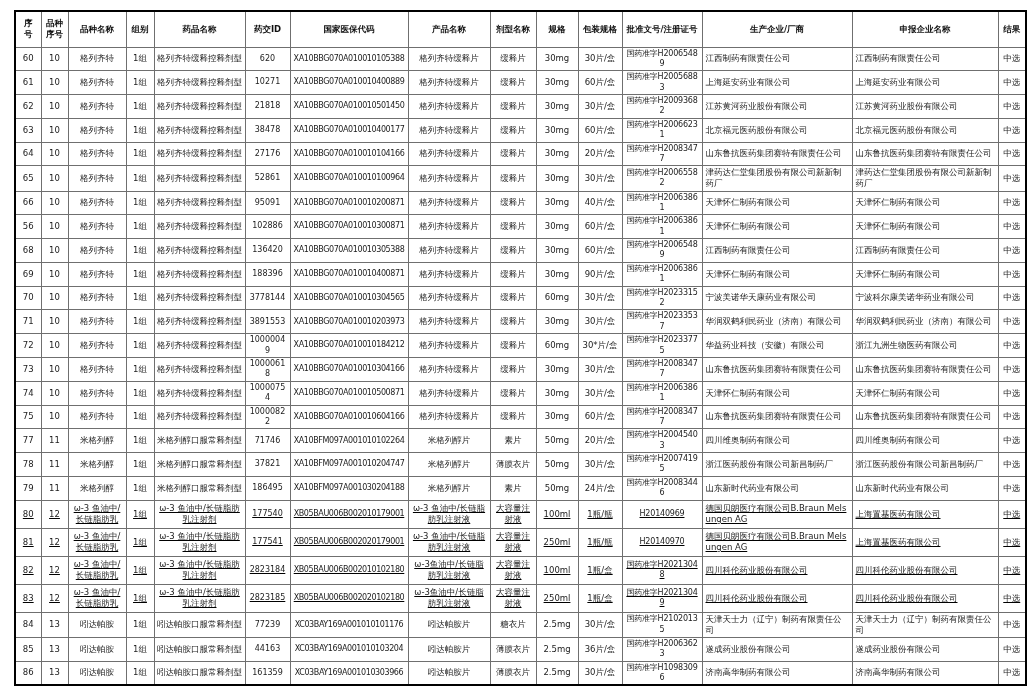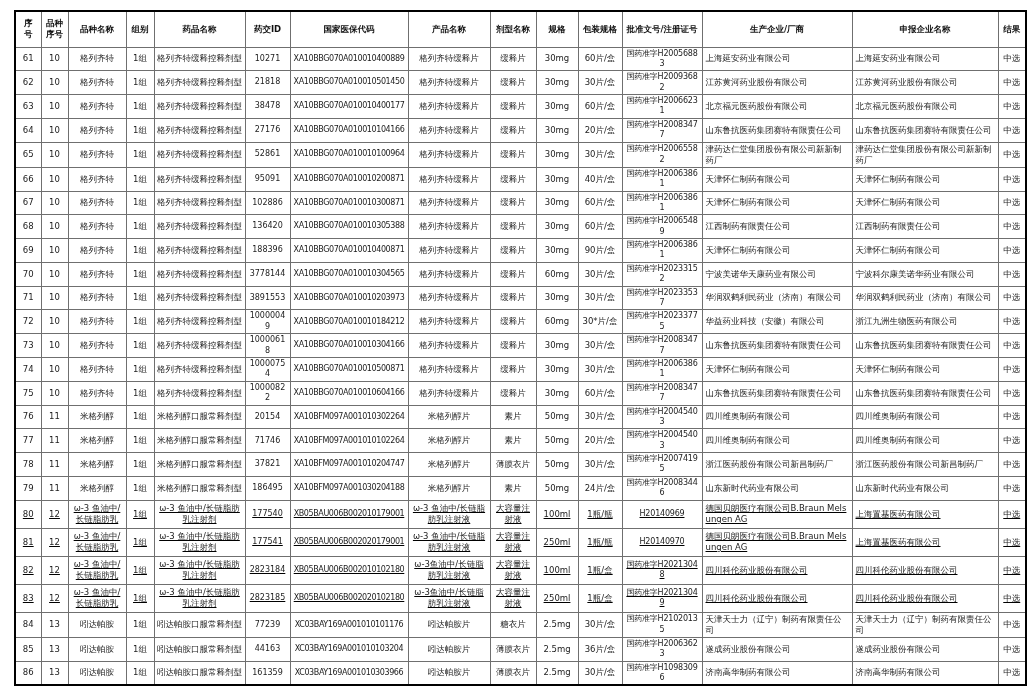--- a/index.html
+++ b/index.html
@@ -60,20 +60,37 @@
           <th>规格</th>
           <th>包装规格</th>
           <th>批准文号/注册证号</th>
           <th>生产企业/厂商</th>
           <th>申报企业名称</th>
           <th>结果</th>
         </tr>
     </thead>
     <tbody>
         <tr>
+          <td>60</td>
+          <td>10</td>
+          <td>格列齐特</td>
+          <td>1组</td>
+          <td>格列齐特缓释控释剂型</td>
+          <td>620</td>
+          <td>XA10BBG070A010010105388</td>
+          <td>格列齐特缓释片</td>
+          <td>缓释片</td>
+          <td>30mg</td>
+          <td>30片/盒</td>
+          <td>国药准字H20065489</td>
+          <td>江西制药有限责任公司</td>
+          <td>江西制药有限责任公司</td>
+          <td>中选</td>
+        </tr>
+        <tr>
           <td>61</td>
           <td>10</td>
           <td>格列齐特</td>
           <td>1组</td>
           <td>格列齐特缓释控释剂型</td>
           <td>10271</td>
           <td>XA10BBG070A010010400889</td>
           <td>格列齐特缓释片</td>
           <td>缓释片</td>
           <td>30mg</td>
@@ -162,21 +179,21 @@
           <td>格列齐特缓释片</td>
           <td>缓释片</td>
           <td>30mg</td>
           <td>40片/盒</td>
           <td>国药准字H20063861</td>
           <td>天津怀仁制药有限公司</td>
           <td>天津怀仁制药有限公司</td>
           <td>中选</td>
         </tr>
         <tr>
-          <td>67</td>
+          <td>56</td>
           <td>10</td>
           <td>格列齐特</td>
           <td>1组</td>
           <td>格列齐特缓释控释剂型</td>
           <td>102886</td>
           <td>XA10BBG070A010010300871</td>
           <td>格列齐特缓释片</td>
           <td>缓释片</td>
           <td>30mg</td>
           <td>60片/盒</td>
@@ -312,37 +329,20 @@
           <td>格列齐特缓释控释剂型</td>
           <td>10000822</td>
           <td>XA10BBG070A010010604166</td>
           <td>格列齐特缓释片</td>
           <td>缓释片</td>
           <td>30mg</td>
           <td>60片/盒</td>
           <td>国药准字H20083477</td>
           <td>山东鲁抗医药集团赛特有限责任公司</td>
           <td>山东鲁抗医药集团赛特有限责任公司</td>
-          <td>中选</td>
-        </tr>
-        <tr>
-          <td>76</td>
-          <td>11</td>
-          <td>米格列醇</td>
-          <td>1组</td>
-          <td>米格列醇口服常释剂型</td>
-          <td>20154</td>
-          <td>XA10BFM097A001010302264</td>
-          <td>米格列醇片</td>
-          <td>素片</td>
-          <td>50mg</td>
-          <td>30片/盒</td>
-          <td>国药准字H20045403</td>
-          <td>四川维奥制药有限公司</td>
-          <td>四川维奥制药有限公司</td>
           <td>中选</td>
         </tr>
         <tr>
           <td>77</td>
           <td>11</td>
           <td>米格列醇</td>
           <td>1组</td>
           <td>米格列醇口服常释剂型</td>
           <td>71746</td>
           <td>XA10BFM097A001010102264</td>

